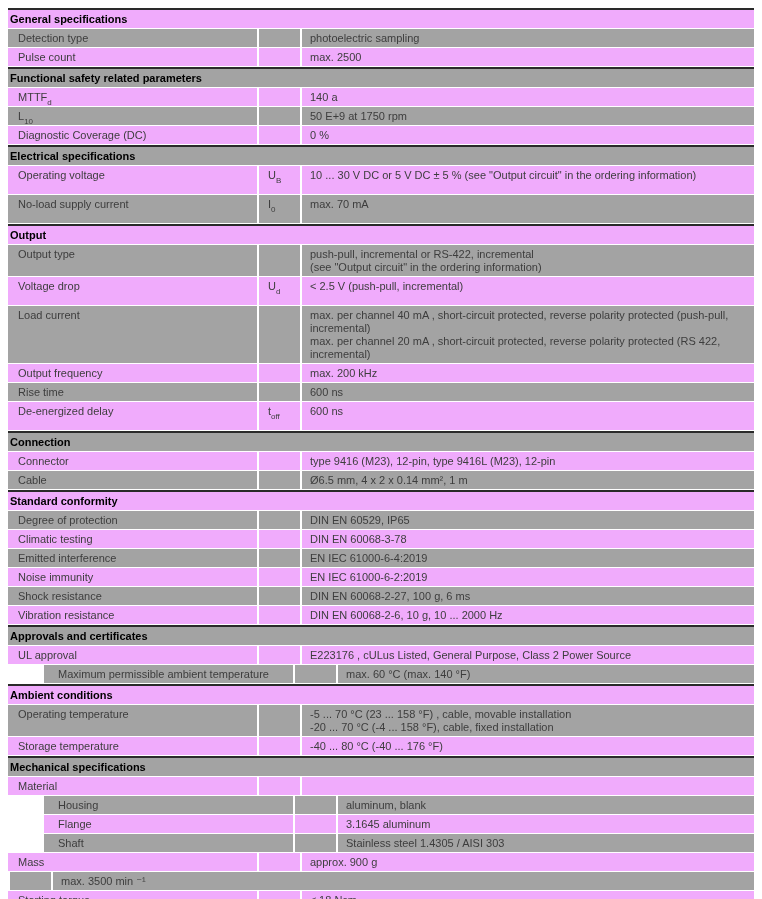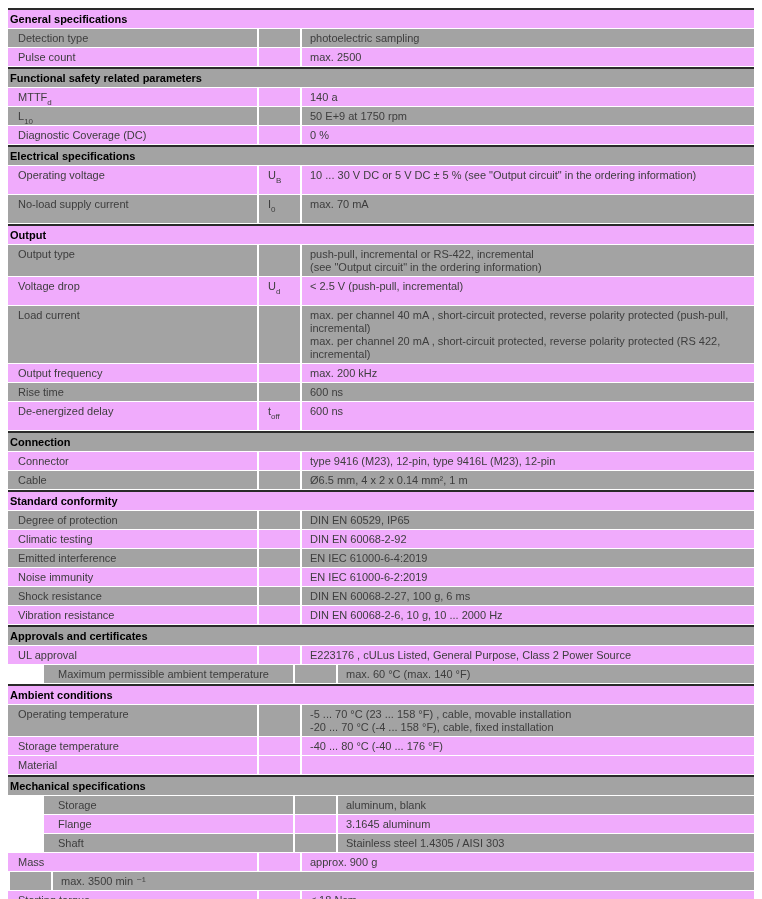--- a/index.html
+++ b/index.html
@@ -187,21 +187,21 @@
       <div class="cell c-label"><span>Degree of protection</span></div>
       <div class="cell c-sym"></div>
       <div class="cell c-val">
         <span class="val-line">DIN EN 60529, IP65</span>
       </div>
     </div>
     <div class="trow r bg-white">
       <div class="cell c-label"><span>Climatic testing</span></div>
       <div class="cell c-sym"></div>
       <div class="cell c-val">
-        <span class="val-line">DIN EN 60068-2-92</span>
+        <span class="val-line">DIN EN 60068-3-78</span>
       </div>
     </div>
     <div class="trow r bg-gray">
       <div class="cell c-label"><span>Emitted interference</span></div>
       <div class="cell c-sym"></div>
       <div class="cell c-val">
         <span class="val-line">EN IEC 61000-6-4:2019</span>
       </div>
     </div>
     <div class="trow r bg-white">
@@ -253,30 +253,30 @@
         <span class="val-line">-20 ... 70 °C (-4 ... 158 °F), cable, fixed installation</span>
       </div>
     </div>
     <div class="trow r bg-white">
       <div class="cell c-label"><span>Storage temperature</span></div>
       <div class="cell c-sym"></div>
       <div class="cell c-val">
         <span class="val-line">-40 ... 80 °C (-40 ... 176 °F)</span>
       </div>
     </div>
+    <div class="trow section bg-gray">
+      <div class="cell">Mechanical specifications</div>
+    </div>
     <div class="trow r bg-white">
       <div class="cell c-label"><span>Material</span></div>
       <div class="cell c-sym"></div>
       <div class="cell c-val"></div>
     </div>
-    <div class="trow section bg-gray">
-      <div class="cell">Mechanical specifications</div>
-    </div>
-    <div class="trow r bg-gray">
-      <div class="cell c-label ind2"><span>Storage</span></div>
+    <div class="trow r bg-gray">
+      <div class="cell c-label ind2"><span>Housing</span></div>
       <div class="cell c-sym"></div>
       <div class="cell c-val">
         <span class="val-line">aluminum, blank</span>
       </div>
     </div>
     <div class="trow r bg-white">
       <div class="cell c-label ind2"><span>Flange</span></div>
       <div class="cell c-sym"></div>
       <div class="cell c-val">
         <span class="val-line">3.1645 aluminum</span>

